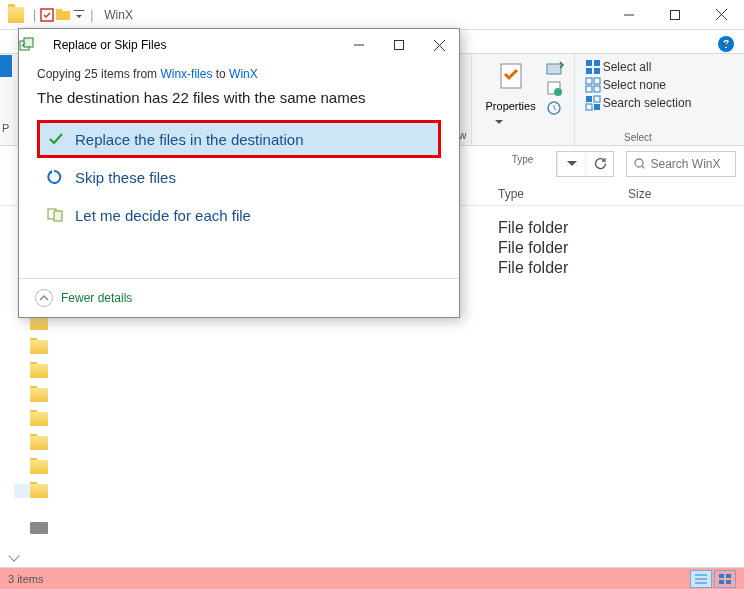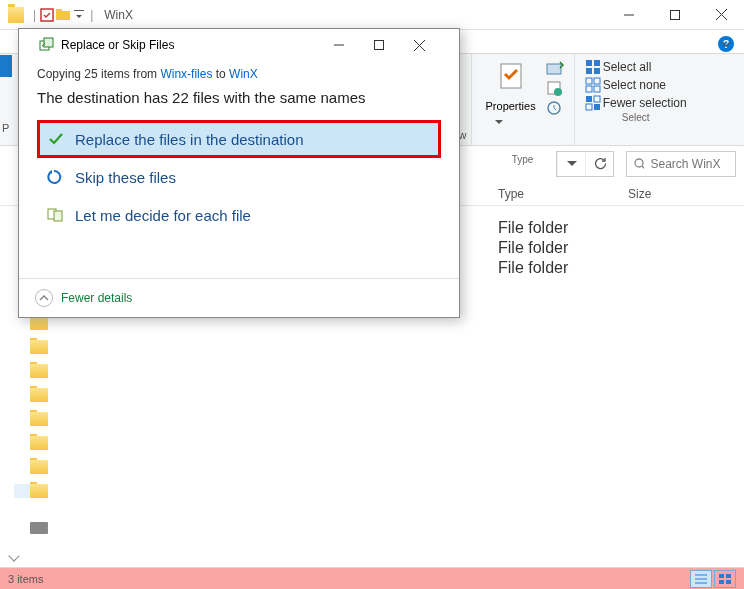--- a/index.html
+++ b/index.html
@@ -12,21 +12,21 @@
     .titlebar .sep { color:#999; margin:0 3px; }
     .qat-icon { width:16px; height:16px; display:inline-flex; align-items:center; justify-content:center; }
     .titlebar .title { margin-left: 8px; color:#555; font-size: 12px; }
     .win-controls { margin-left:auto; display:flex; }
     .win-btn { width:46px; height:30px; display:flex; align-items:center; justify-content:center; color:#333; }
 
     
     .ribbon-tabs { height: 24px; display:flex; align-items:flex-end; border-bottom:1px solid #dadada; padding-left:6px; }
     .ribbon-body { height:92px; background:#f5f6f7; border-bottom:1px solid #dadada; display:flex; }
     .ribbon-spacer { flex:0 0 446px; }
-    .ribbon-group { border-left:1px solid #e1e1e1; padding:4px 10px 2px 10px; display:flex; flex-direction:column; align-items:center; }
+    .ribbon-group { border-left:1px solid #e1e1e1; padding:4px 10px 2px 10px; display:flex; flex-direction:column; align-items:center; justify-content:space-between; }
     .ribbon-group-label { font-size:10px; color:#666; text-align:center; }
     .ribbon-big-btn { display:flex; flex-direction:column; align-items:center; gap:8px; padding:2px 4px; }
     .ribbon-big-btn svg { width:32px; height:32px; }
     .ribbon-small-row { display:flex; align-items:center; gap:2px; font-size:12px; color:#333; padding:1px 0; }
     .ribbon-small-row svg { width:16px; height:16px; }
     .ribbon-col { display:flex; flex-direction:column; }
     .ribbon-expand { position:absolute; right:8px; top:34px; width:20px; height:20px; display:flex; align-items:center; justify-content:center; }
     .help-icon { position:absolute; right:10px; top:36px; width:16px; height:16px; border-radius:50%; background:#0078d7; color:#fff; font-size:11px; display:flex; align-items:center; justify-content:center; font-weight:bold; }
 
     
@@ -58,21 +58,21 @@
     .tree-scroll-hint div { width:8px; height:8px; border-left:1px solid #888; border-bottom:1px solid #888; transform:rotate(-45deg); }
 
     
     .statusbar { position:absolute; bottom:0; left:0; right:0; height:22px; border-top:1px solid #dadada; display:flex; align-items:center; padding:0 8px; font-size:11px; color:#555; background:#fca5a5; }
     .statusbar .view-btns { margin-left:auto; display:flex; gap:2px; }
     .view-btn { width:22px; height:18px; border:1px solid #7aa7d8; display:flex; align-items:center; justify-content:center; }
     .view-btn.active { background:#cde6f7; }
 
     
     .dialog { position:absolute; left:18px; top:28px; width:442px; height:290px; background:#fff; border:1px solid #888; box-shadow: 3px 3px 12px rgba(0,0,0,0.25); display:flex; flex-direction:column; }
-    .dlg-title { height:32px; display:flex; align-items:center; padding:0 20px; font-size:12px; }
+    .dlg-title { height:32px; display:flex; align-items:center; padding:0 0; font-size:12px;gap:12px; }
     .dlg-title-icon { width:16px; height:16px; margin-right:6px; }
     .dlg-controls { margin-left:auto; display:flex; }
     .dlg-btn { width:40px; height:28px; display:flex; align-items:center; justify-content:center; color:#333; }
     .dlg-body { padding:0 18px 8px 18px; flex:1; }
     .dlg-copying { font-size:12px; color:#333; margin:6px 0 8px 0; }
     .dlg-copying a { color:#0066cc; text-decoration:none; }
     .dlg-heading { font-size:15px; color:#222; margin-bottom:14px; }
     .dlg-option { display:flex; align-items:center; gap:10px; padding:10px 10px; font-size:15px; color:#1a4e8a; border-radius:0; }
     .dlg-option.highlight { background:#cde6f7; border:3px solid #e60000; padding:7px 7px; }
     .dlg-option svg { width:18px; height:18px; flex-shrink:0; }
@@ -193,21 +193,21 @@
           </svg>
         <span>Select none</span>
       </div>
       <div class="ribbon-small-row">
         <svg viewBox="0 0 16 16">
             <rect x="1" y="1" width="6" height="6" fill="#2b7cd3"></rect>
             <rect x="9" y="1" width="6" height="6" fill="none" stroke="#2b7cd3"></rect>
             <rect x="1" y="9" width="6" height="6" fill="none" stroke="#2b7cd3"></rect>
             <rect x="9" y="9" width="6" height="6" fill="#2b7cd3"></rect>
           </svg>
-        <span>Fewer selection</span>
+        <span>Search selection</span>
       </div>
     </div>
     <span class="ribbon-group-label">Select</span>
   </div>
 </div>
 
 <span class="p-edge">P</span>
 
 <div class="navbar">
   <div class="navbar-spacer"></div>

